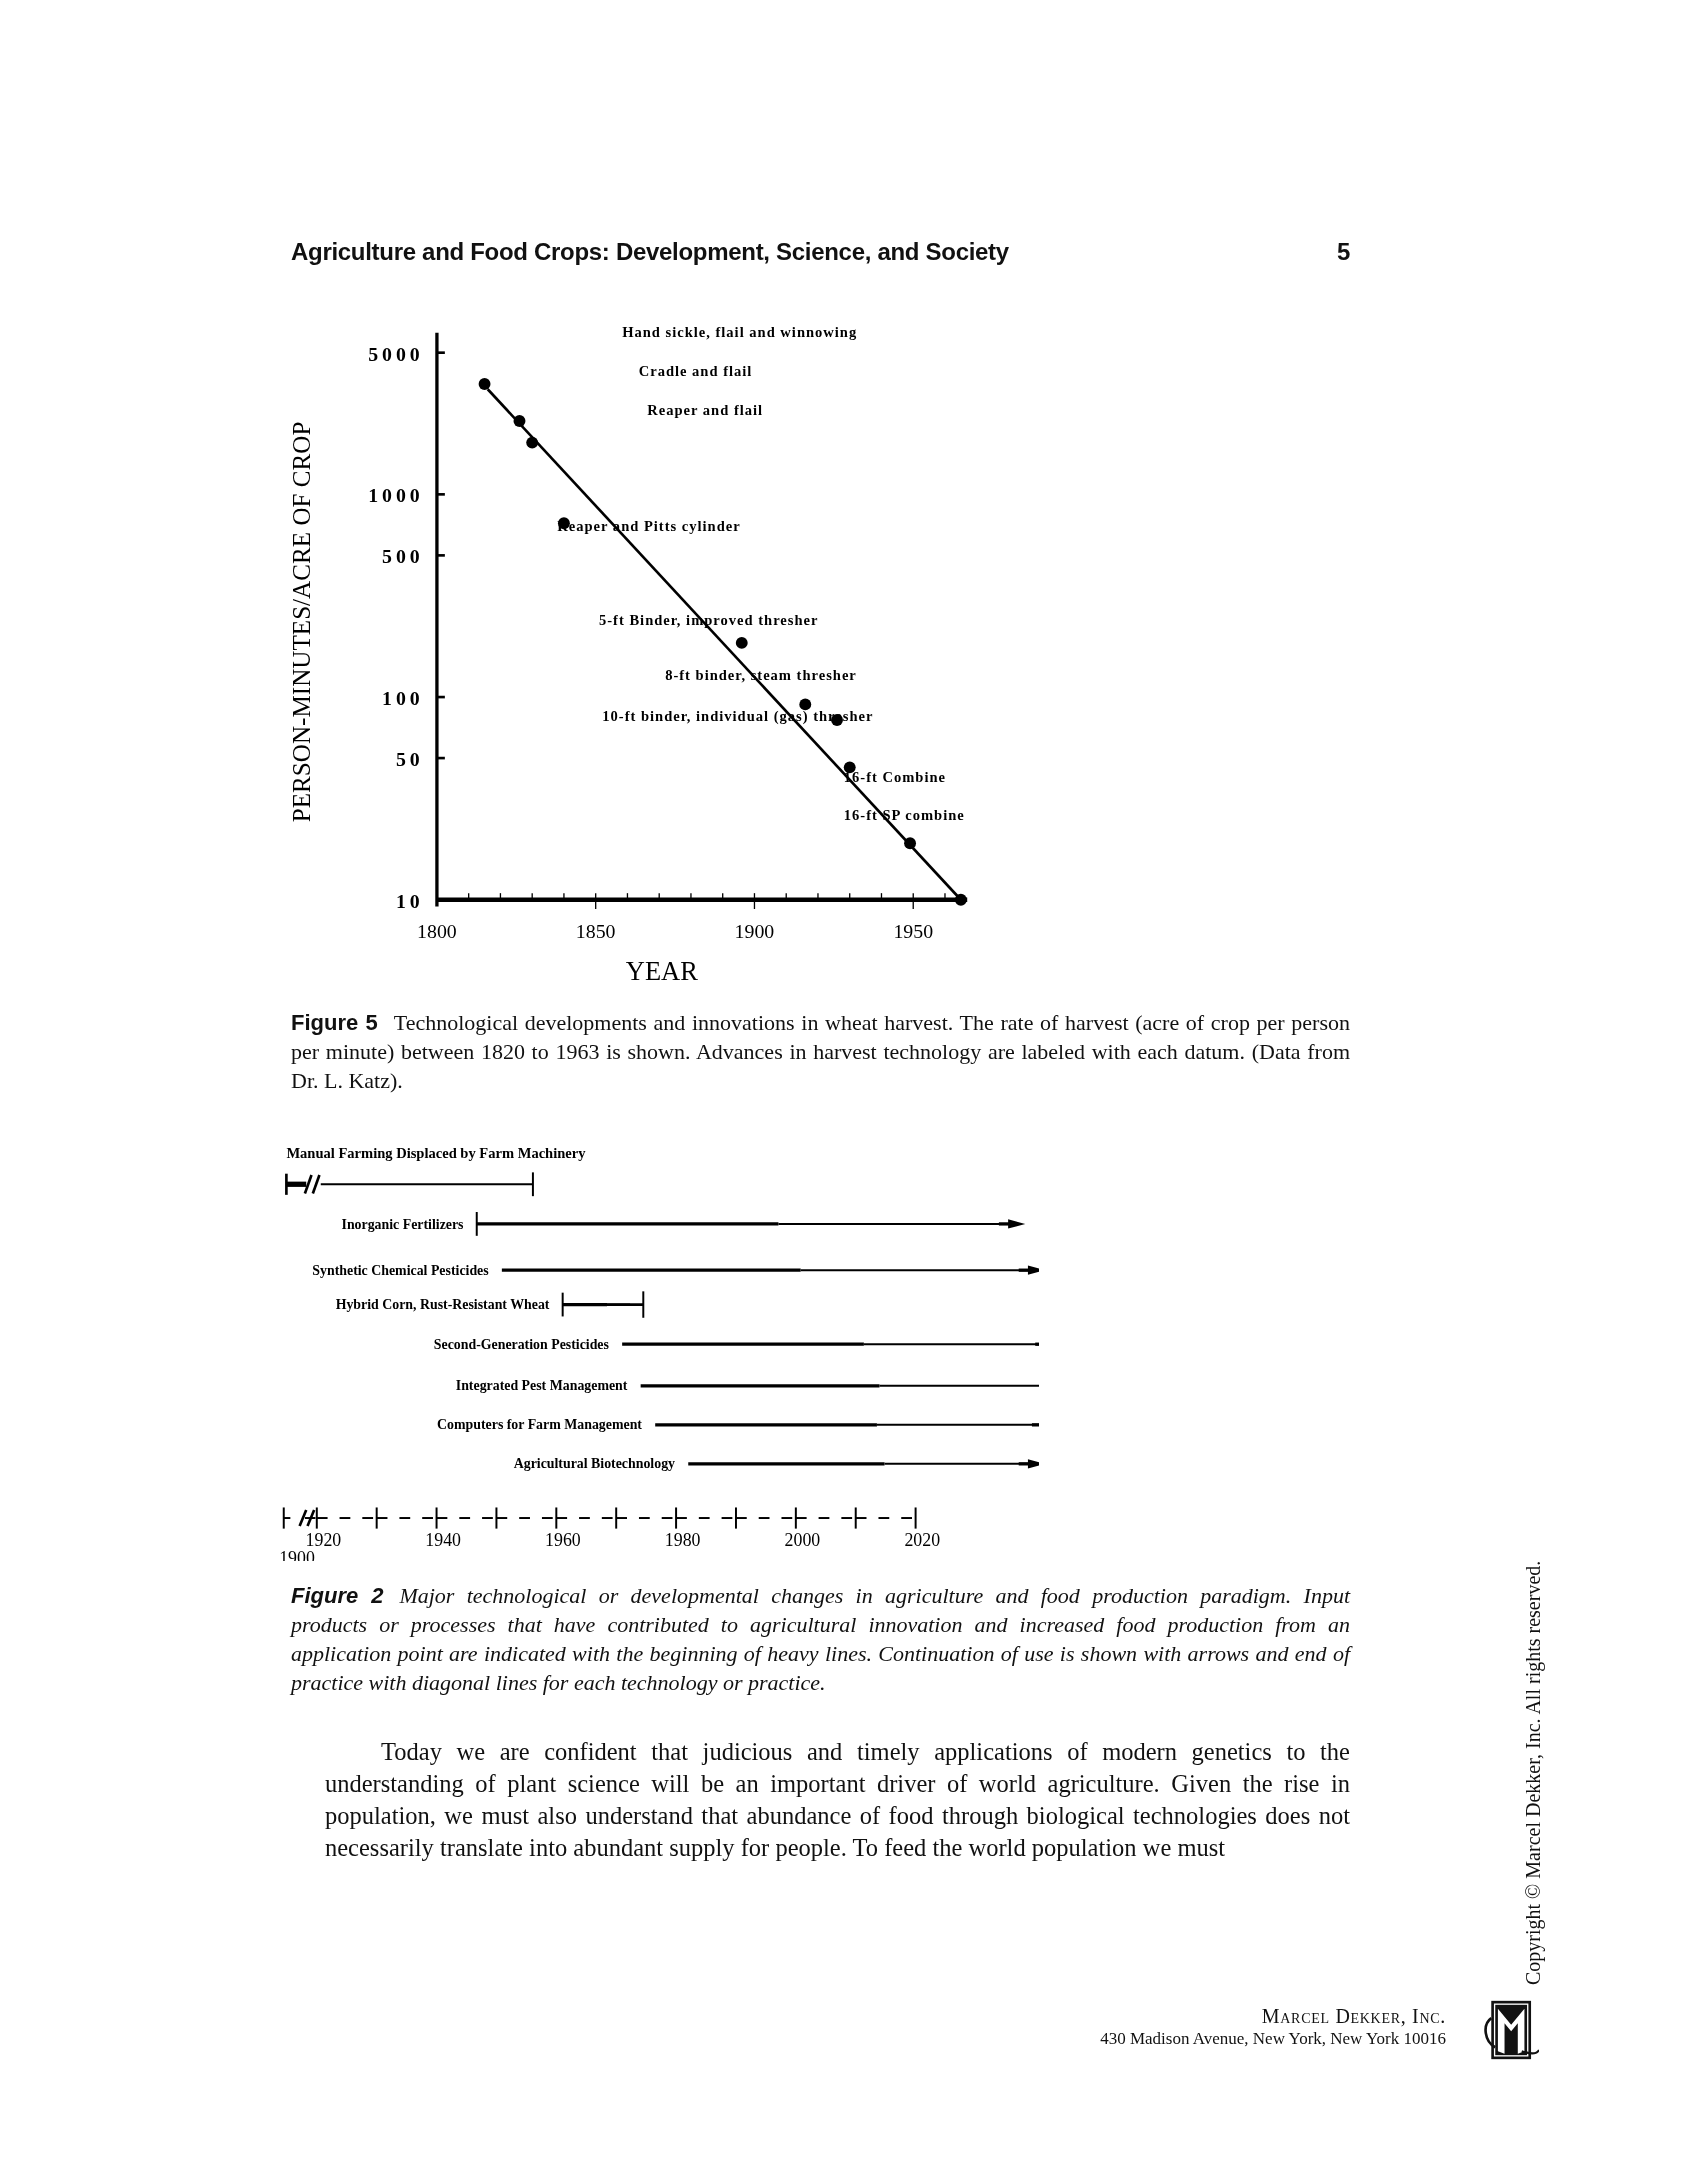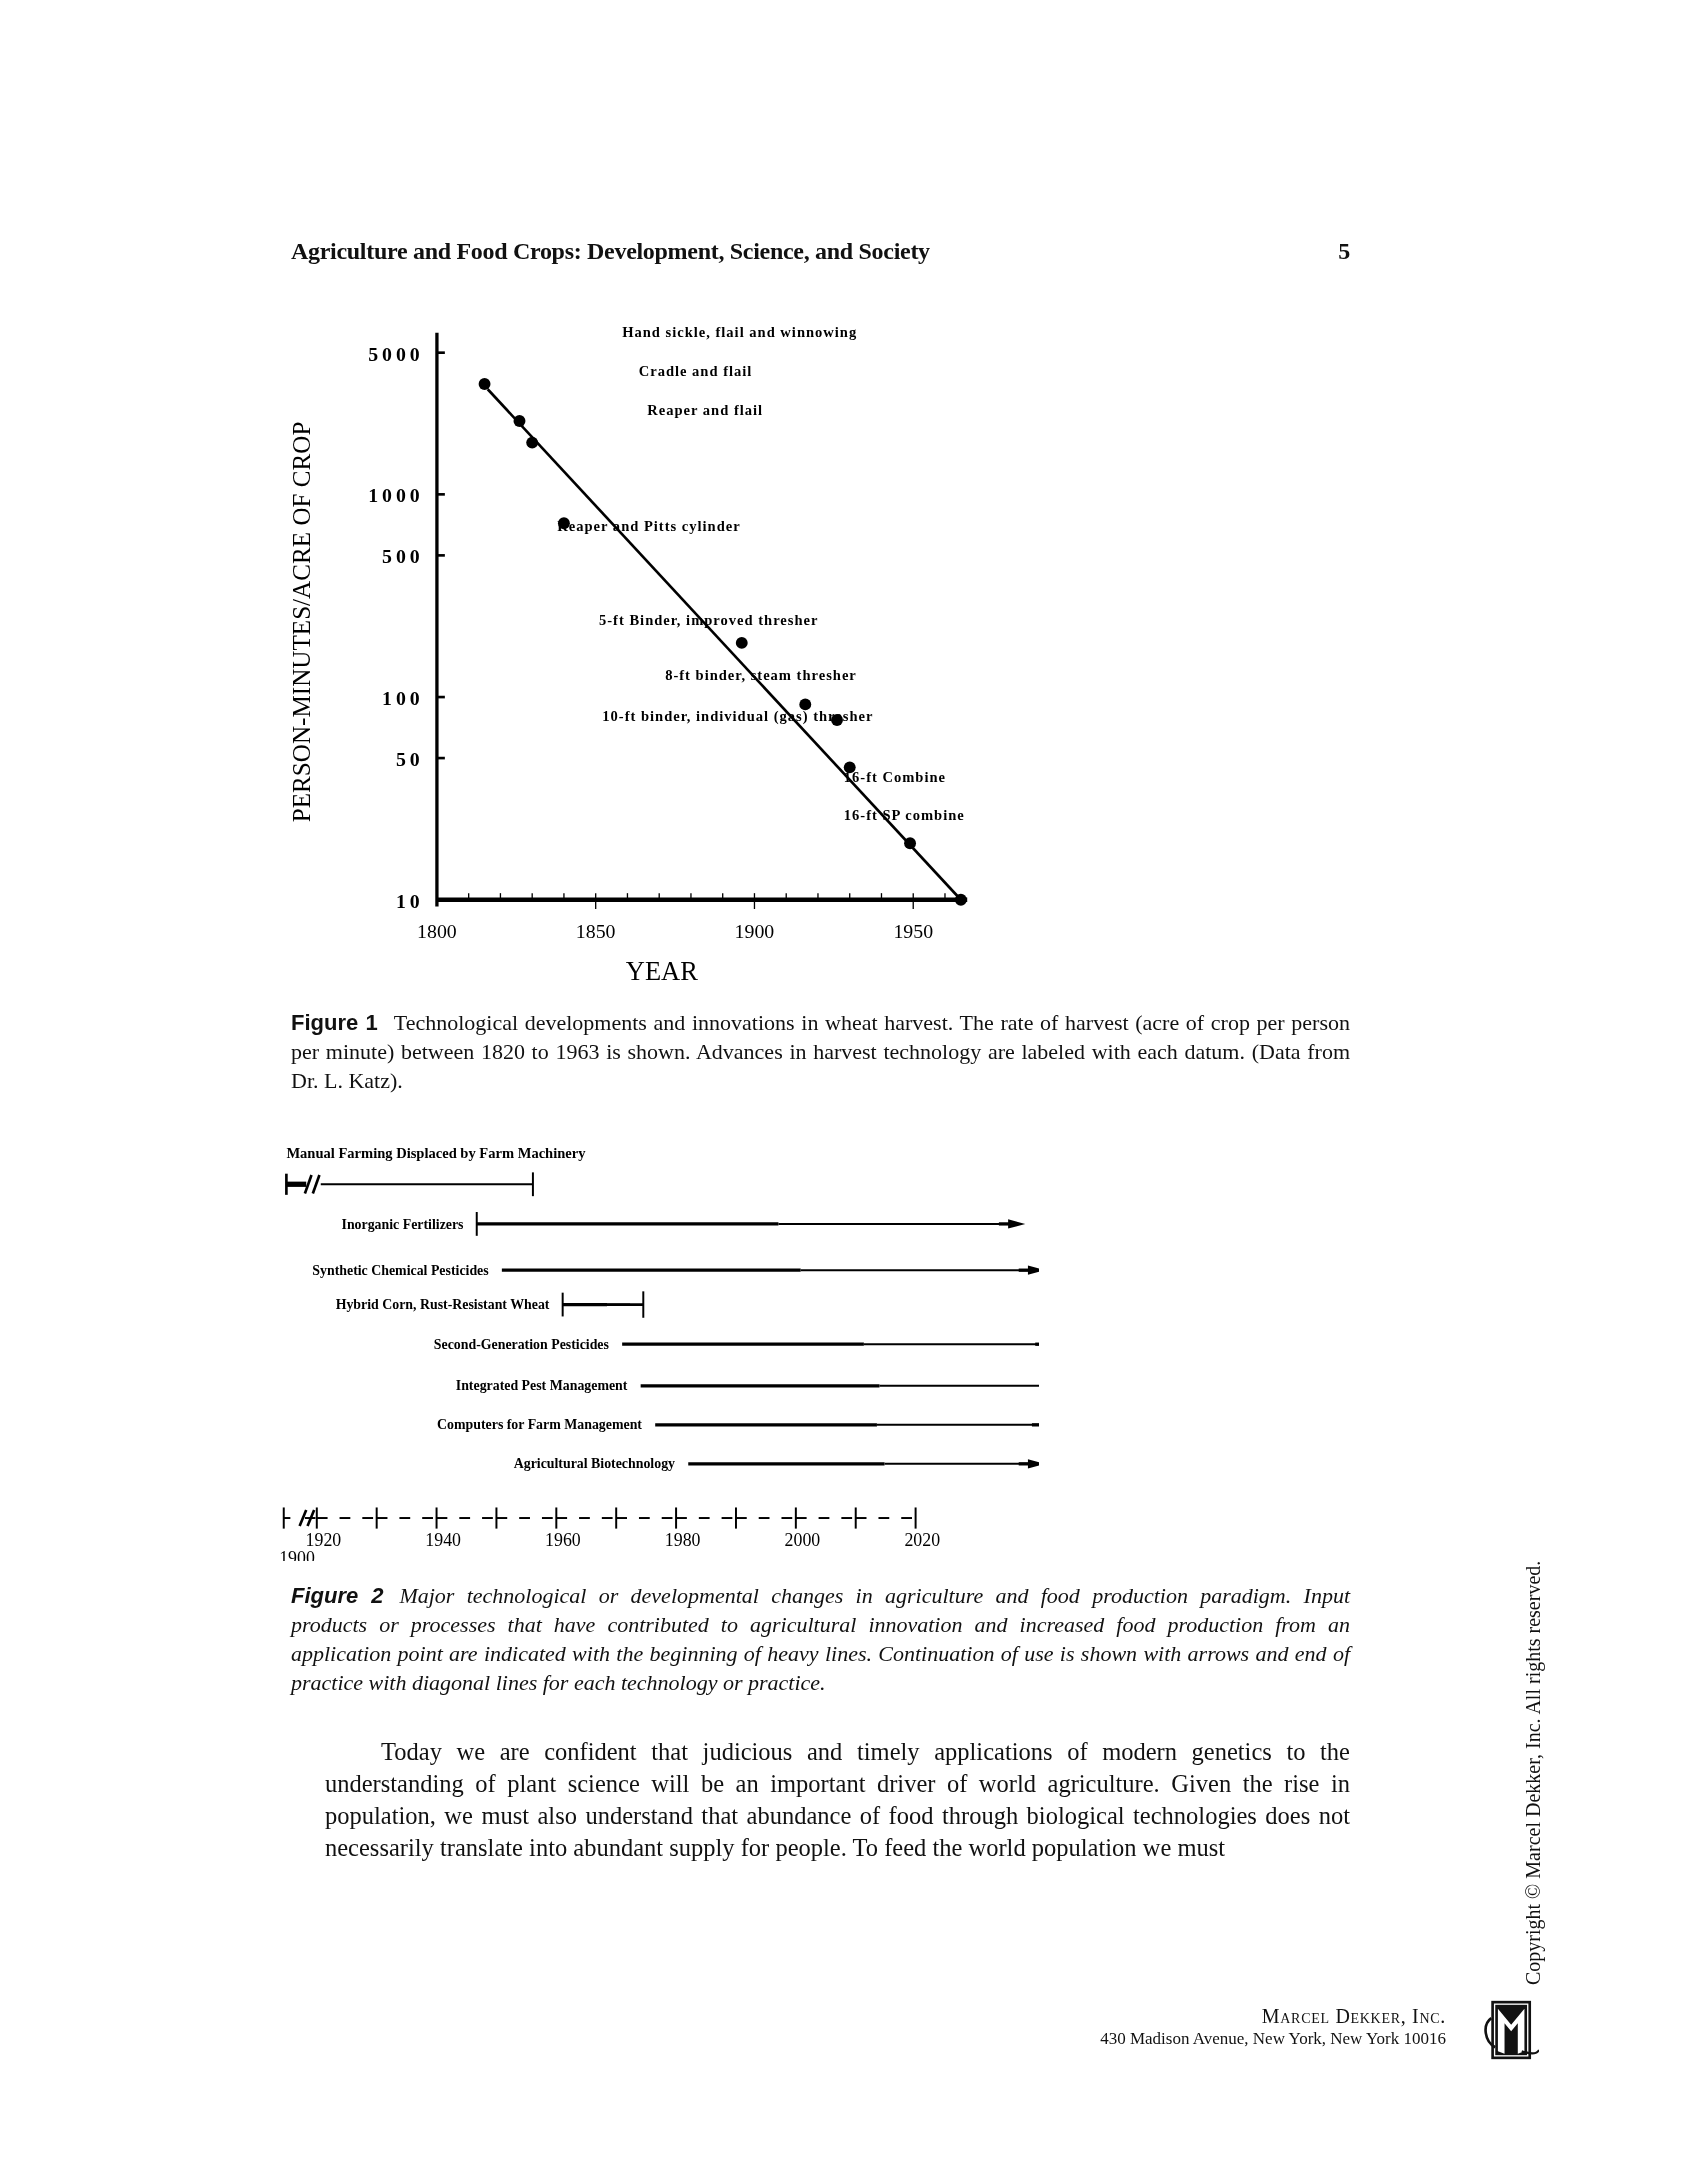--- a/index.html
+++ b/index.html
@@ -1,18 +1,18 @@
 <!DOCTYPE html>
 <html style="font-size:10.6px"><head>
 <meta charset="utf-8">
 <style>
   html, body { margin:0; padding:0; background:#ffffff; }
   body { width:1687px; height:2183px; position:relative; overflow:hidden; color:#111; font-family:"Liberation Serif", serif; }
   .abs { position:absolute; }
-  .running-head { left:291px; top:238px; width:1059px; height:33px; font-family:Liberation Serif, serif; font-weight:bold; font-size:24px; letter-spacing:-0.3px; }
+  .running-head { left:291px; top:238px; width:1059px; height:33px; font-family:Liberation Sans, sans-serif; font-weight:bold; font-size:24px; letter-spacing:-0.3px; }
   .running-head .page-no { position:absolute; right:0; top:0; }
   .caption { font-size:22px; line-height:29px; text-align:justify; }
   .caption .fig-label { font-family:"Liberation Sans", sans-serif; font-weight:bold; margin-right:16px; }
   .body-text { font-size:24.5px; line-height:32px; text-align:justify; }
   .body-text p { margin:0; }
   .body-text p.indent { text-indent:56px;margin-left:34px; }
   .copyright { left:1522px; top:1985px; transform-origin:0 0; transform:rotate(-90deg); font-size:20px; white-space:nowrap; }
   .publisher { right:241px; top:2005px; text-align:right; font-size:17px; line-height:22.5px; }
   .publisher .name { font-variant:small-caps; font-size:20px; letter-spacing:0.7px; }
   .logo { left:1482px; top:1998px; width:57px; height:64px; }
@@ -91,21 +91,21 @@
       <text x="585" y="558" text-anchor="start" font-size="22" font-weight="bold" letter-spacing="1.5">8-ft binder, steam thresher</text>
       <text x="490" y="620" text-anchor="start" font-size="22" font-weight="bold" letter-spacing="1.5">10-ft binder, individual (gas) thresher</text>
       <text x="855" y="712" text-anchor="start" font-size="22" font-weight="bold" letter-spacing="1.5">16-ft Combine</text>
       <text x="855" y="770" text-anchor="start" font-size="22" font-weight="bold" letter-spacing="1.5">16-ft SP combine</text>
     </g>
   <text id="fig1-ylabel" font-size="38" text-anchor="middle" transform="translate(48,470) rotate(-90)">PERSON-MINUTES/ACRE OF CROP</text>
   <text id="fig1-xlabel" font-size="40" text-anchor="middle" x="580" y="1012">YEAR</text>
 </svg>
 
 <div class="abs caption" style="left:291px; top:1008px; width:1059px;">
-  <span class="fig-label">Figure 1</span><span>Technological developments and innovations in wheat harvest. The rate of harvest (acre of crop per person per minute) between 1820 to 1963 is shown. Advances in harvest technology are labeled with each datum. (Data from Dr. L. Katz).</span>
+  <span class="fig-label">Figure 5</span><span>Technological developments and innovations in wheat harvest. The rate of harvest (acre of crop per person per minute) between 1820 to 1963 is shown. Advances in harvest technology are labeled with each datum. (Data from Dr. L. Katz).</span>
 </div>
 
 <svg class="abs" id="fig2" style="left:278px; top:1138px;" width="761" height="423" viewBox="0 0 1150 640">
   <g id="fig2-bars">
       <g>
         <text x="12" y="30" font-size="22" font-weight="bold">Manual Farming Displaced by Farm Machinery</text>
         <line x1="12" y1="54" x2="12" y2="86" stroke="#000" stroke-width="4"></line>
         <line x1="12" y1="70" x2="42" y2="70" stroke="#000" stroke-width="8"></line>
         <line x1="40" y1="84" x2="50" y2="56" stroke="#000" stroke-width="4"></line>
         <line x1="52" y1="84" x2="62" y2="56" stroke="#000" stroke-width="4"></line>

